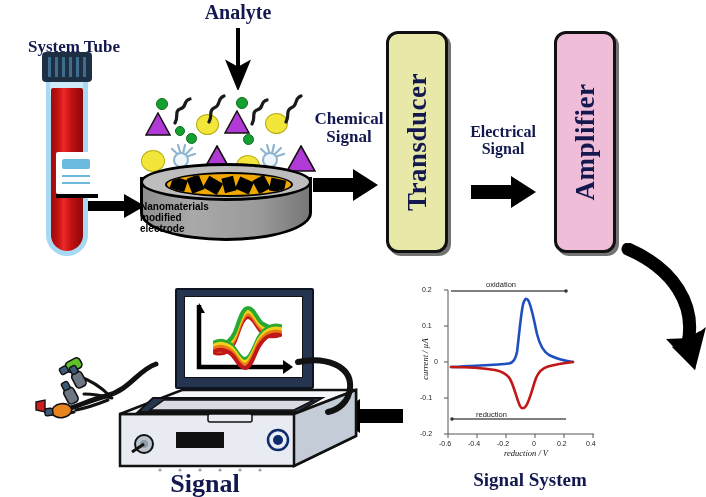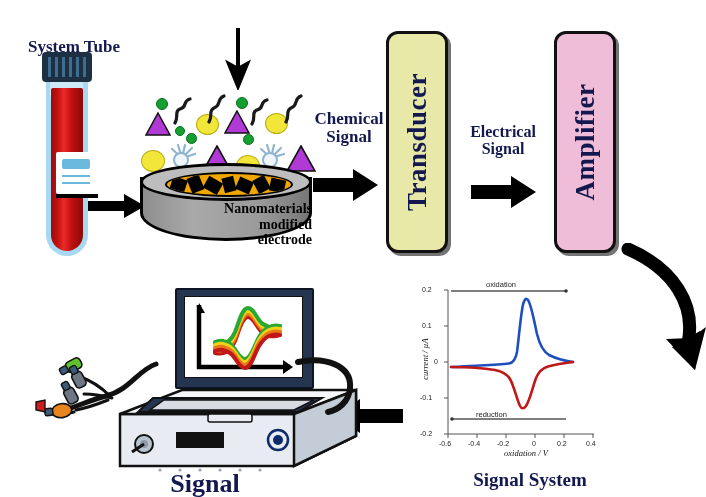--- a/index.html
+++ b/index.html
@@ -31,22 +31,22 @@
   #electrode{position:absolute;left:140px;top:163px;width:172px;height:92px;}
   #el-body{position:absolute;left:0;top:14px;width:172px;height:64px;
       background:linear-gradient(90deg,#8e8e8e 0%,#a9a9a9 30%,#9a9a9a 70%,#777 100%);
       border:3px solid #000;border-radius:0 0 86px 86px/0 0 28px 28px;box-sizing:border-box;}
   #el-top{position:absolute;left:0;top:0;width:172px;height:38px;
       background:#bdbdbd;border:3px solid #000;border-radius:50%;box-sizing:border-box;}
   #el-well{position:absolute;left:22px;top:6px;width:128px;height:25px;
       background:#f0a800;border:2px solid #000;border-radius:50%;box-sizing:border-box;overflow:hidden;}
   .flake{position:absolute;background:#000;}
   #el-text{position:absolute;left:0;top:38px;width:172px;color:#000;
-      font-family:Liberation Serif, serif;font-weight:bold;font-size:14px;
-      text-align:right;line-height:1.12;white-space:pre-line;}
+      font-family:Liberation Sans, sans-serif;font-weight:bold;font-size:10px;
+      text-align:left;line-height:1.12;white-space:pre-line;}
   .circ{position:absolute;border-radius:50%;}
   .ellip{position:absolute;border-radius:50%;background:#f2e63a;border:1px solid #b9ae14;}
 
   
   .procbox{position:absolute;border:3px solid #111;border-radius:12px;
       box-shadow:3px 3px 0 rgba(0,0,0,.55);}
   .vtext{position:absolute;left:50%;top:50%;transform:translate(-50%,-50%) rotate(-90deg);
       color:#13194f;font-weight:bold;font-family:"Liberation Serif",serif;
       font-size:27px;white-space:nowrap;letter-spacing:.5px;}
 
@@ -62,20 +62,21 @@
   
   #device{position:absolute;left:20px;top:278px;width:340px;height:200px;}
   .scr-frame{position:absolute;background:#26354f;border:2px solid #0d1524;border-radius:2px;}
   .scr-white{position:absolute;background:#fff;border:1px solid #111;}
 </style>
 </head>
 <body>
 
 <div class="stage">
 
+  <div class="lbl" style="left:184px;top:2px;width:108px;font-size:20px;">Analyte</div>
   <svg style="position:absolute;left:222px;top:28px;" width="32" height="62" viewBox="0 0 32 62">
     <path d="M16 0 L16 42 M16 58 L7 36 L16 41 L25 36 Z" stroke="#000" stroke-width="4" fill="#000"></path>
   </svg>
 
   <div class="lbl" style="left:16px;top:38px;width:116px;font-size:17px;">System Tube</div>
   <div id="tube-wrap">
     <div id="tube-body"></div>
     <div id="tube-top-light"></div>
     <div id="tube-inner"></div>
     <div id="tube-cap">
@@ -244,21 +245,21 @@
     <span class="ytick" style="left:12px;top:112px;">-0.1</span>
     <span class="ytick" style="left:12px;top:148px;">-0.2</span>
     
     <span class="xtick" style="left:31px;top:158px;">-0.6</span>
     <span class="xtick" style="left:60px;top:158px;">-0.4</span>
     <span class="xtick" style="left:89px;top:158px;">-0.2</span>
     <span class="xtick" style="left:124px;top:158px;">0</span>
     <span class="xtick" style="left:149px;top:158px;">0.2</span>
     <span class="xtick" style="left:178px;top:158px;">0.4</span>
     
-    <span class="axlabel" style="left:96px;top:166px;">oxidation / V</span>
+    <span class="axlabel" style="left:96px;top:166px;">reduction / V</span>
     <span class="axlabel" style="left:-18px;top:72px;transform:rotate(-90deg);width:70px;text-align:center;">current / µA</span>
     
     <span class="annot" style="left:78px;top:-2px;">oxidation</span>
     <span class="annot" style="left:68px;top:128px;">reduction</span>
   </div>
   <div class="lbl" style="left:455px;top:470px;width:150px;font-size:19px;">Signal System</div>
 
   <svg style="position:absolute;left:333px;top:398px;" width="70" height="36" viewBox="0 0 70 36">
     <path d="M70 11 L27 11 L27 1 L1 18 L27 35 L27 25 L70 25 Z" fill="#000"></path>
   </svg>

